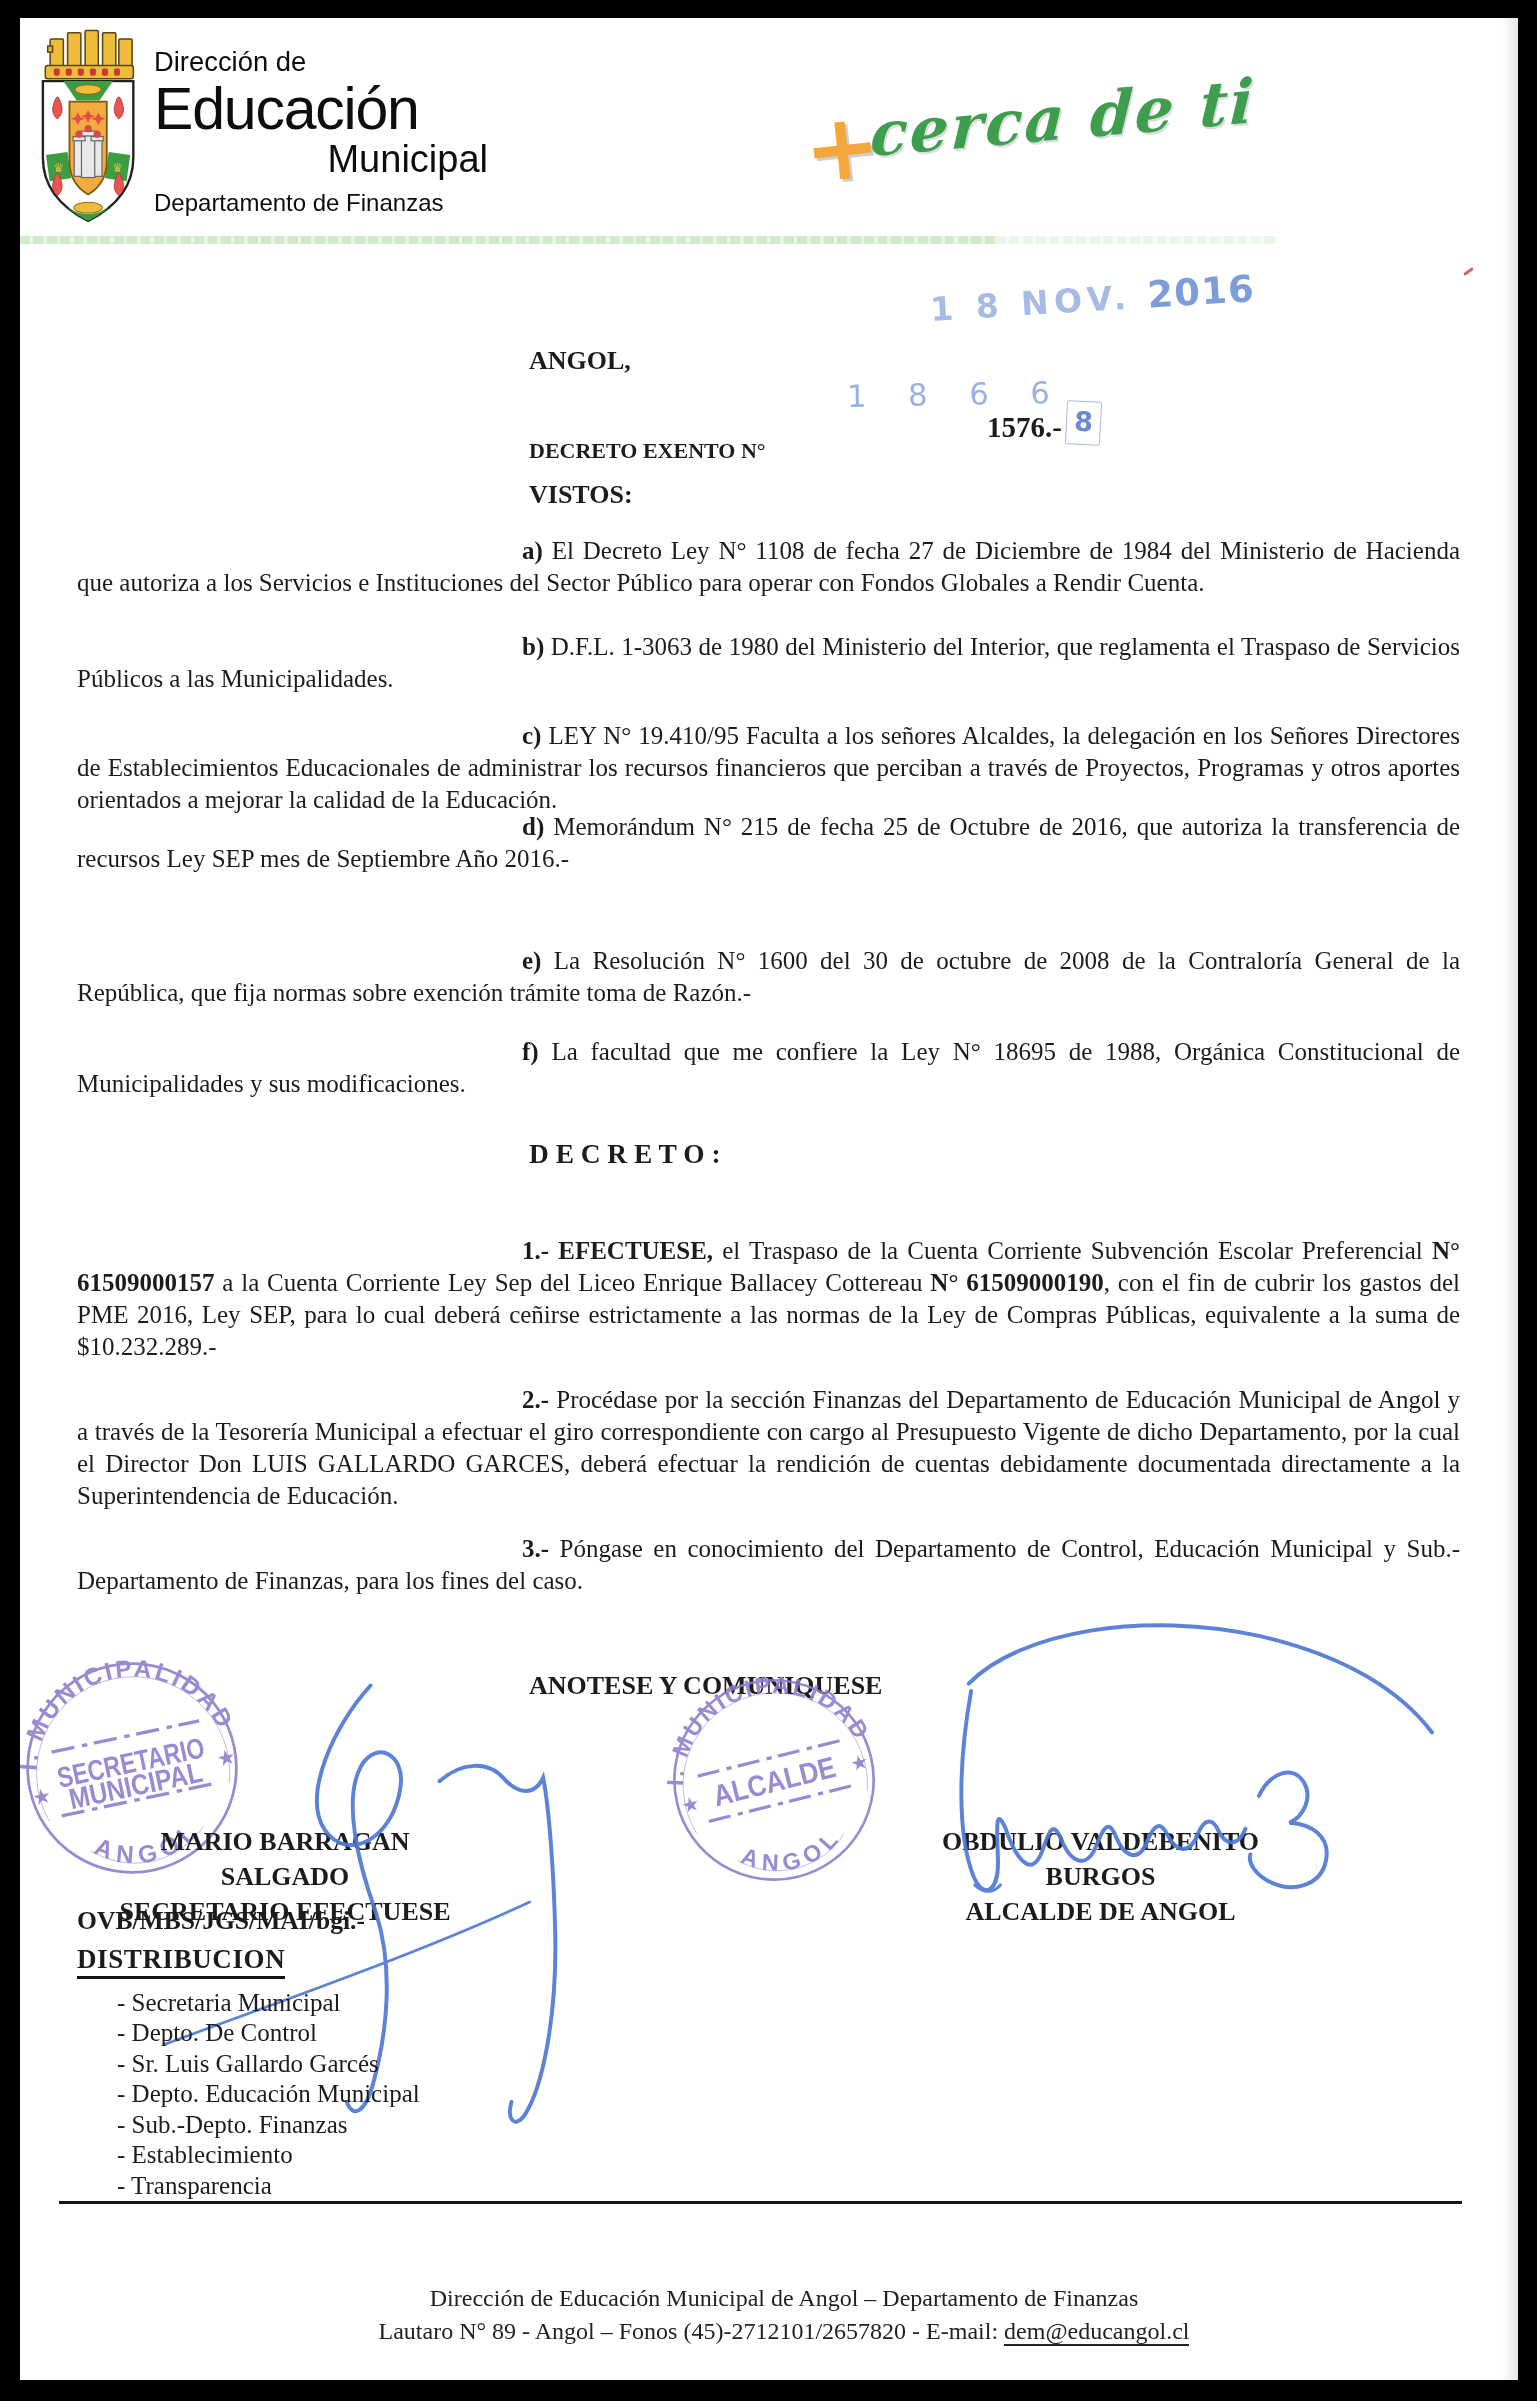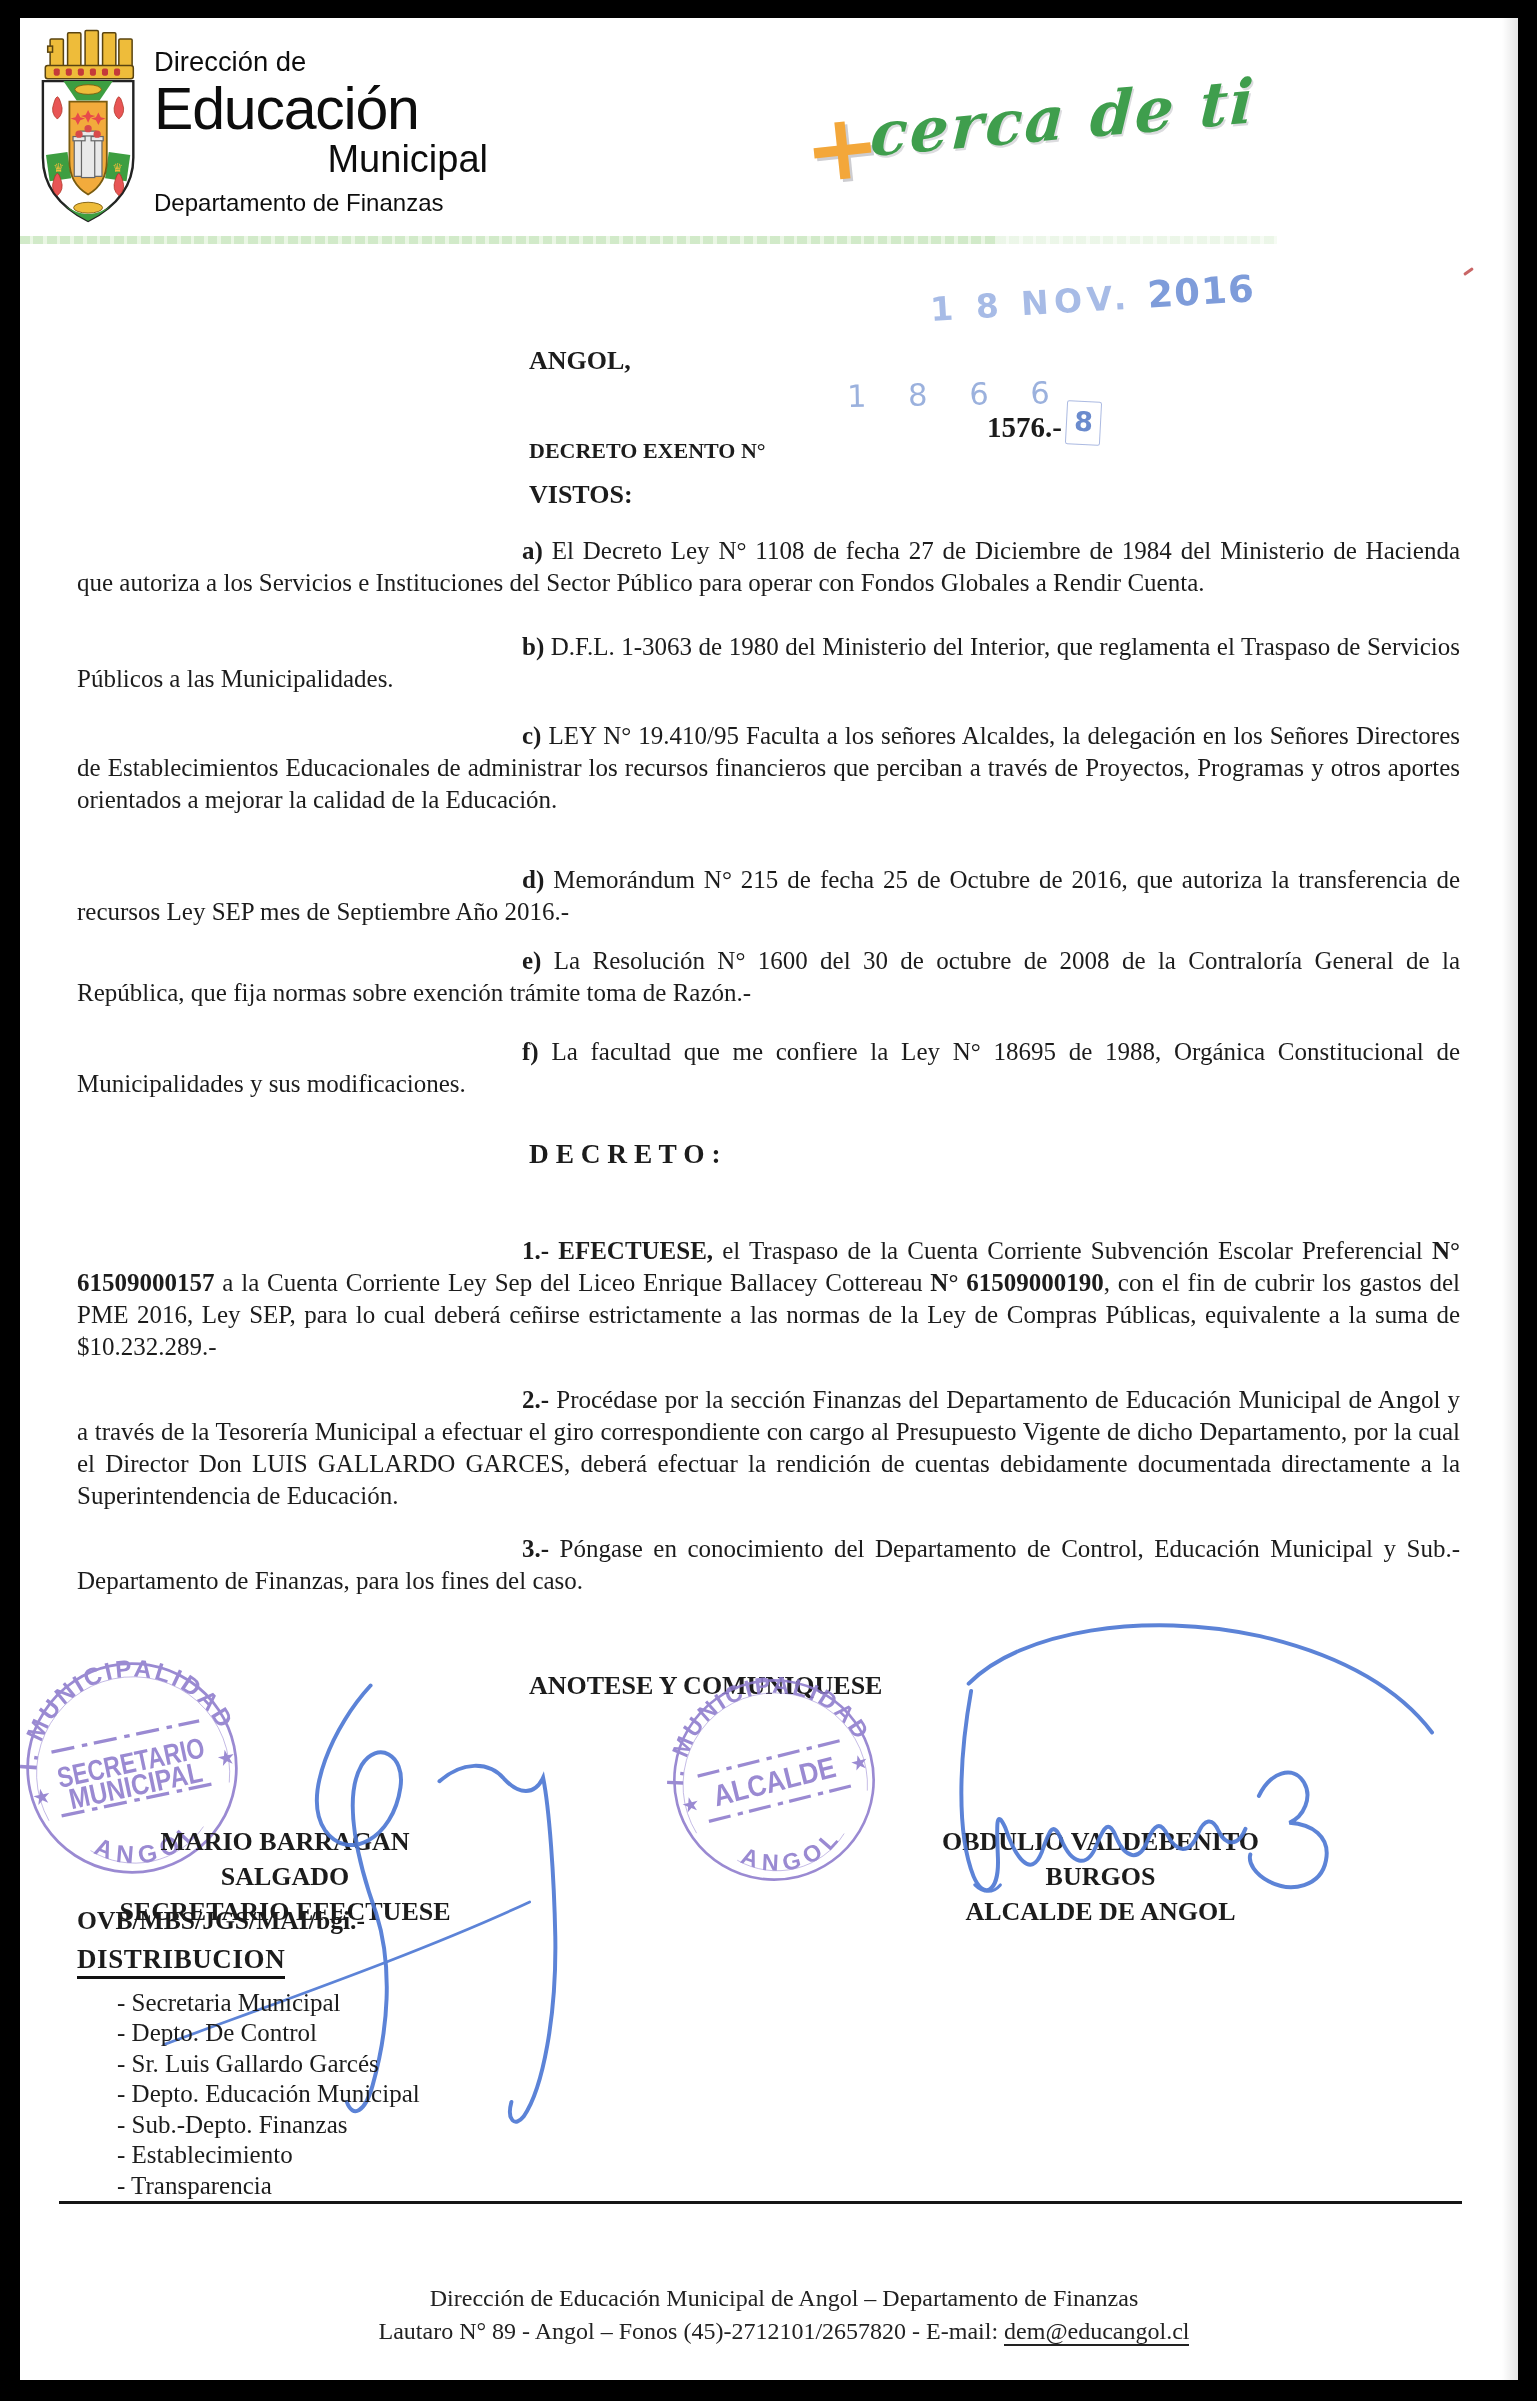--- a/index.html
+++ b/index.html
@@ -168,21 +168,21 @@
   <div class="pen-mark">8</div>
 
   <div class="city">ANGOL,</div>
   <div class="decree-label">DECRETO EXENTO N°</div>
   <div class="decree-number">1576.-</div>
   <div class="vistos">VISTOS:</div>
 
   <p class="para" style="top:517px"><b>a)</b> <span>El Decreto Ley N° 1108 de fecha 27 de Diciembre de 1984 del Ministerio de Hacienda que autoriza a los Servicios e Instituciones del Sector Público para operar con Fondos Globales a Rendir Cuenta.</span></p>
   <p class="para" style="top:613px"><b>b)</b> <span>D.F.L. 1-3063 de 1980 del Ministerio del Interior, que reglamenta el Traspaso de Servicios Públicos a las Municipalidades.</span></p>
   <p class="para" style="top:702px"><b>c)</b> <span>LEY N° 19.410/95 Faculta a los señores Alcaldes, la delegación en los Señores Directores de Establecimientos Educacionales de administrar los recursos financieros que perciban a través de Proyectos, Programas y otros aportes orientados a mejorar la calidad de la Educación.</span></p>
-  <p class="para" style="top:846px"><b>d)</b> <span>Memorándum N° 215 de fecha 25 de Octubre de 2016, que autoriza la transferencia de recursos Ley SEP mes de Septiembre Año 2016.-</span></p>
+  <p class="para" style="top:793px"><b>d)</b> <span>Memorándum N° 215 de fecha 25 de Octubre de 2016, que autoriza la transferencia de recursos Ley SEP mes de Septiembre Año 2016.-</span></p>
   <p class="para" style="top:927px"><b>e)</b> <span>La Resolución N° 1600 del 30 de octubre de 2008 de la Contraloría General de la República, que fija normas sobre exención trámite toma de Razón.-</span></p>
   <p class="para" style="top:1018px"><b>f)</b> <span>La facultad que me confiere la Ley N° 18695 de 1988, Orgánica Constitucional de Municipalidades y sus modificaciones.</span></p>
 
   <div class="decreto-h">D E C R E T O :</div>
 
   <p class="para" style="top:1217px"><b>1.- EFECTUESE,</b><span> el Traspaso de la Cuenta Corriente Subvención Escolar Preferencial </span><b>N° 61509000157</b><span> a la Cuenta Corriente Ley Sep del Liceo Enrique Ballacey Cottereau </span><b>N° 61509000190</b><span>, con el fin de cubrir los gastos del PME 2016, Ley SEP, para lo cual deberá ceñirse estrictamente a las normas de la Ley de Compras Públicas, equivalente a la suma de $10.232.289.-</span></p>
   <p class="para" style="top:1366px"><b>2.-</b><span> Procédase por la sección Finanzas del Departamento de Educación Municipal de Angol y a través de la Tesorería Municipal a efectuar el giro correspondiente con cargo al Presupuesto Vigente de dicho Departamento, por la cual el Director Don LUIS GALLARDO GARCES, deberá efectuar la rendición de cuentas debidamente documentada directamente a la Superintendencia de Educación.</span></p>
   <p class="para" style="top:1515px"><b>3.-</b><span> Póngase en conocimiento del Departamento de Control, Educación Municipal y Sub.- Departamento de Finanzas, para los fines del caso.</span></p>
 
   <div class="anotese">ANOTESE Y COMUNIQUESE</div>

